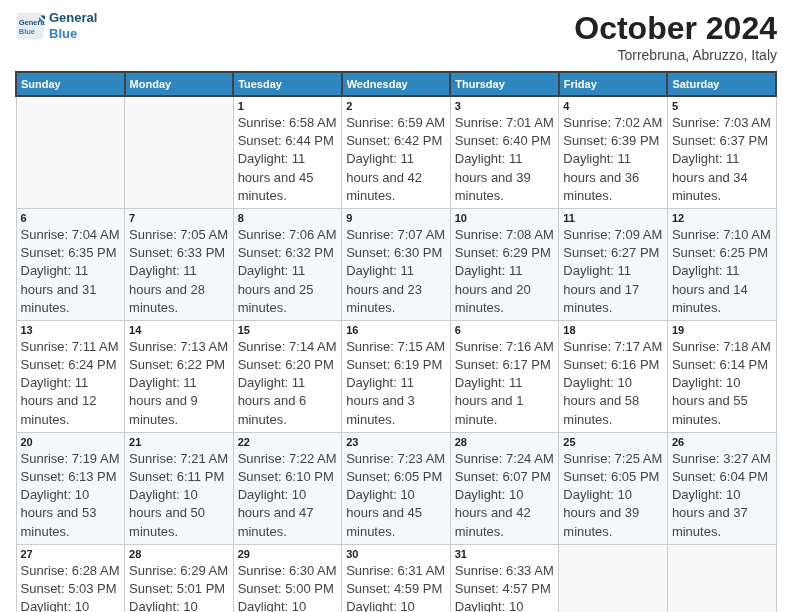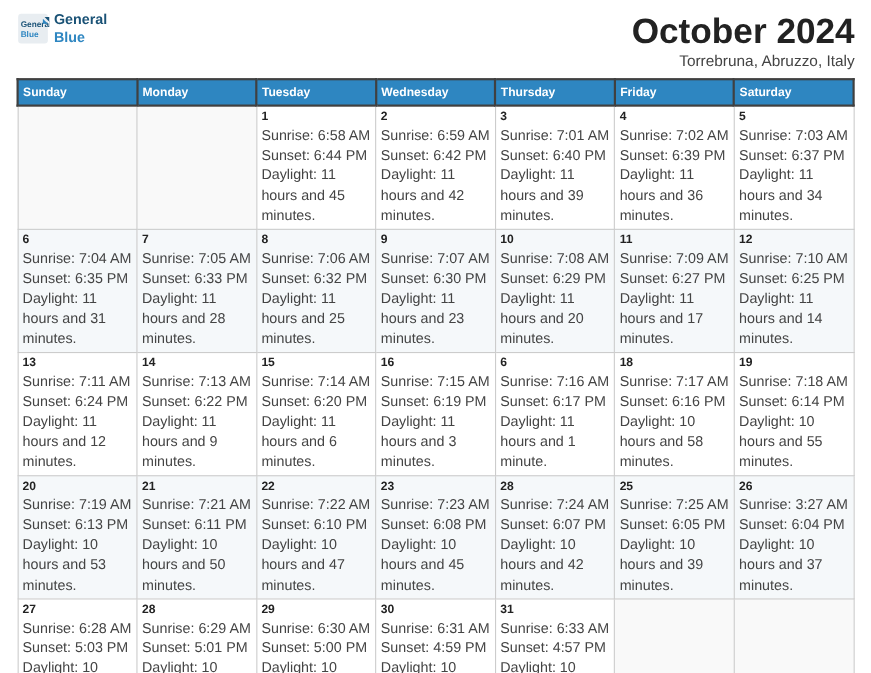--- a/index.html
+++ b/index.html
@@ -259,21 +259,21 @@
           </td>
           <td>
             <span class="day-number">22</span>
             <div class="cell-info">Sunrise: 7:22 AM
 Sunset: 6:10 PM
 Daylight: 10 hours and 47 minutes.</div>
           </td>
           <td>
             <span class="day-number">23</span>
             <div class="cell-info">Sunrise: 7:23 AM
-Sunset: 6:08 PM
+Sunset: 6:05 PM
 Daylight: 10 hours and 45 minutes.</div>
           </td>
           <td>
             <span class="day-number">28</span>
             <div class="cell-info">Sunrise: 7:24 AM
 Sunset: 6:07 PM
 Daylight: 10 hours and 42 minutes.</div>
           </td>
           <td>
             <span class="day-number">25</span>

